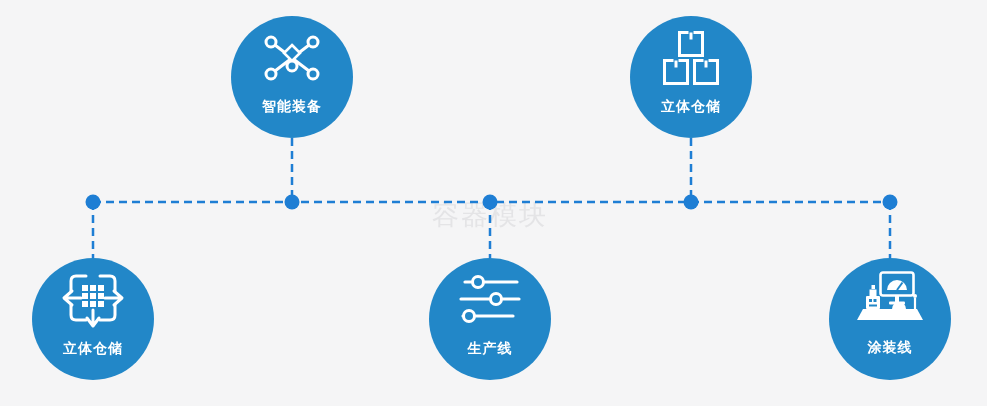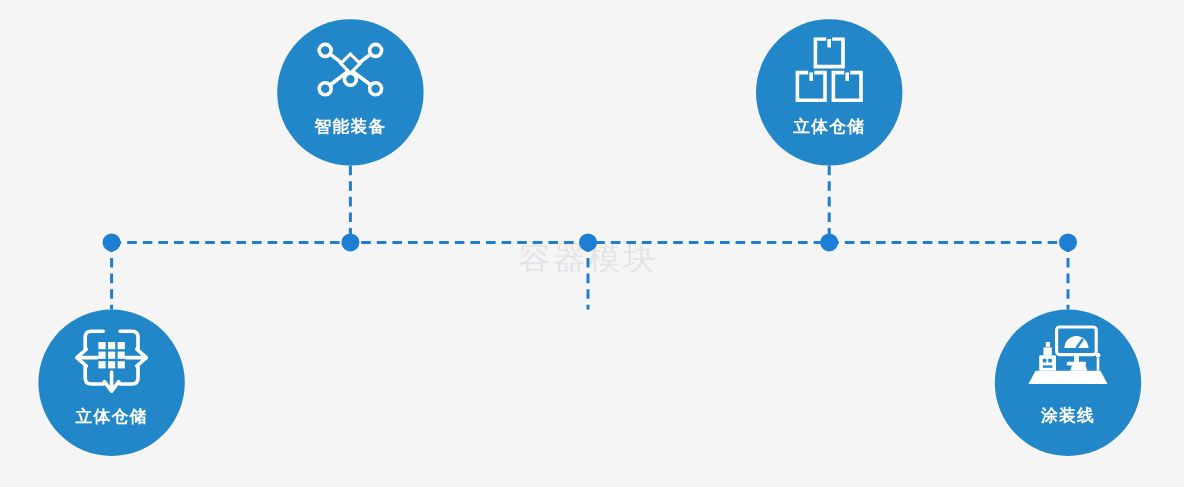--- a/index.html
+++ b/index.html
@@ -135,20 +135,33 @@
             <rect x="37" y="23" width="6" height="6"></rect>
           <rect x="21" y="31" width="6" height="6"></rect>
             <rect x="29" y="31" width="6" height="6"></rect>
             <rect x="37" y="31" width="6" height="6"></rect>
         </g>
       </svg>
     </span>
     <span class="label">立体仓储</span>
   </div>
 
+  <div class="node n-production">
+    <span class="icon">
+      <svg width="62" height="50" viewBox="0 0 62 50">
+        <g fill="none" stroke="#ffffff" stroke-width="3.2" stroke-linecap="round">
+          <path d="M6 7 H58 M2 24 H60 M4 41 H54"></path>
+          <circle cx="19" cy="7" r="5.5" fill="var(--circle-fill)" stroke-width="3"></circle>
+          <circle cx="37" cy="24" r="5.5" fill="var(--circle-fill)" stroke-width="3"></circle>
+          <circle cx="10" cy="41" r="5.5" fill="var(--circle-fill)" stroke-width="3"></circle>
+        </g>
+      </svg>
+    </span>
+    <span class="label">生产线</span>
+  </div>
 
   <div class="node n-painting">
     <span class="icon">
       <svg width="72" height="62" viewBox="0 0 72 62">
         <rect x="26.5" y="3.5" width="33" height="23" rx="2.5" fill="none" stroke="#ffffff" stroke-width="2.6"></rect>
         <path d="M33 21 A10 10 0 0 1 53 21 Z" fill="#ffffff"></path>
         <path d="M43 21 L48.5 13.5" stroke="var(--circle-fill)" stroke-width="2" fill="none"></path>
         <rect x="41" y="26.5" width="4" height="6.5" fill="#ffffff"></rect>
         <rect x="35" y="32.5" width="16" height="3" rx="1" fill="#ffffff"></rect>
         <path d="M9 40 H63 L69 51 H3 Z" fill="#ffffff"></path>

